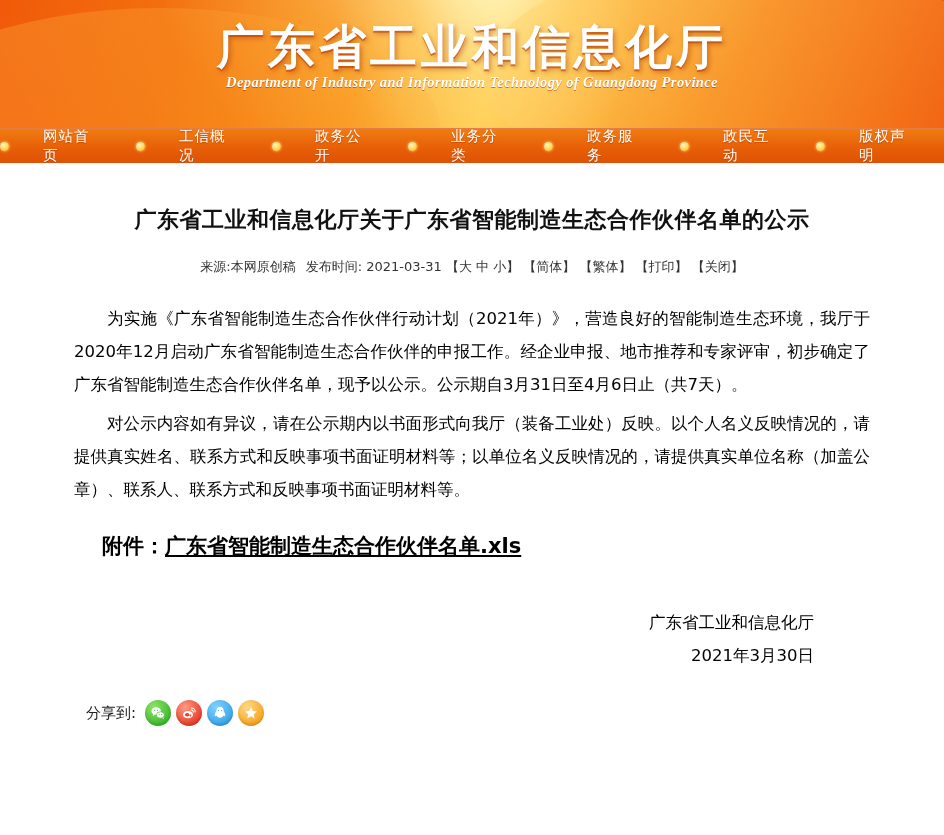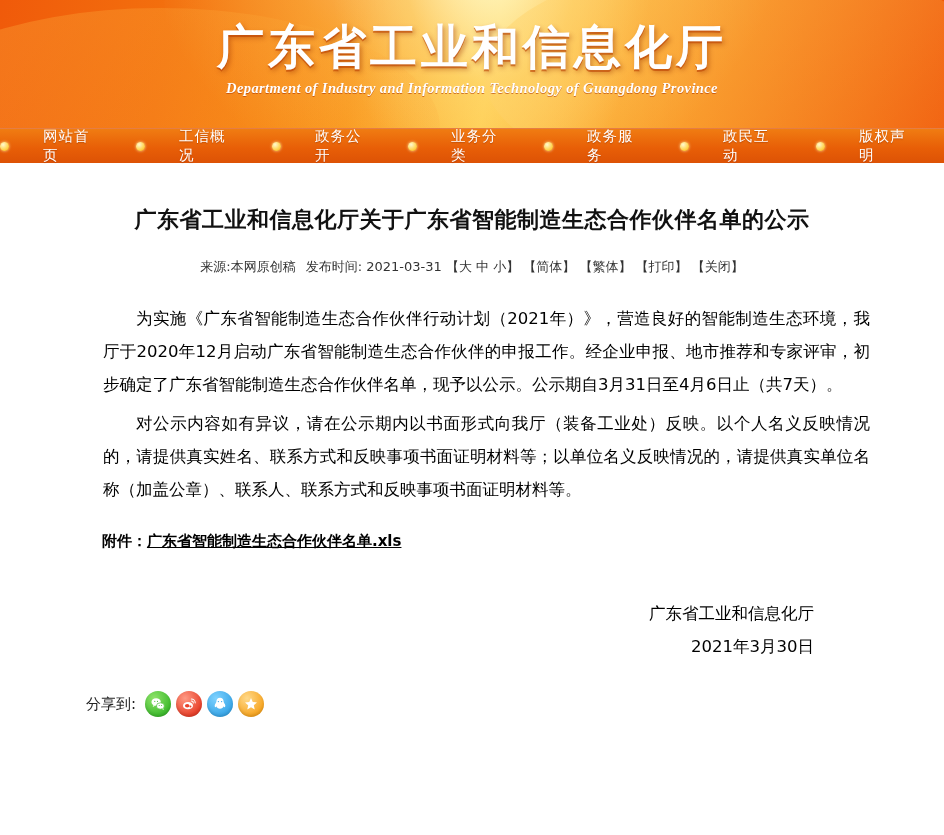--- a/index.html
+++ b/index.html
@@ -75,21 +75,20 @@
   .site-title-cn {
     font-family: "DejaVu Sans", "Liberation Sans", sans-serif;
     font-size: 47px;
     font-weight: bold;
     letter-spacing: 4px;
     color: #ffffff;
     text-shadow: 0 2px 0 rgba(185,60,0,0.55), 2px 3px 5px rgba(150,45,0,0.45);
     line-height: 1.15;
   }
   .site-title-en {
-    margin-top: 6px;
     font-family: "Liberation Serif", serif;
     font-style: italic;
     font-weight: bold;
     font-size: 14.5px;
     letter-spacing: 0.4px;
     color: #ffffff;
     text-shadow: 0 1px 0 rgba(175,55,0,0.6);
   }
 
   
@@ -144,31 +143,30 @@
   .meta .gap { display: inline-block; width: 10px; }
 
   .body-text {
     margin-top: 26px;
     font-family: "DejaVu Sans", "Liberation Sans", sans-serif;
     font-size: 16.5px;
     color: #000000;
     line-height: 2.0;
     text-align: justify;
     text-justify: inter-ideograph;
-    margin-left: 29px;
   }
   .body-text p {
     margin: 0 0 6px 0;
     text-indent: 2em;
   }
   .attach {
     margin-top: 26px;
     padding-left: 28px;
     font-family: "DejaVu Sans", "Liberation Sans", sans-serif;
-    font-size: 15px;
+    font-size: 21px;
     font-weight: bold;
     color: #000;
   }
   .attach .link {
     text-decoration: underline;
     cursor: pointer;
   }
   .signature {
     margin-top: 46px;
     text-align: right;

